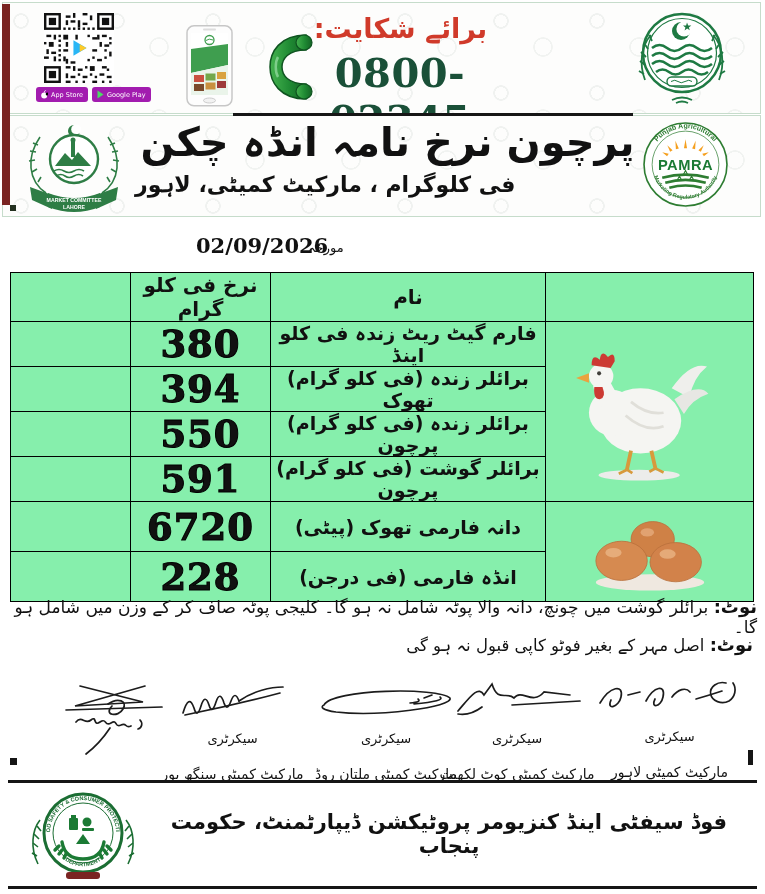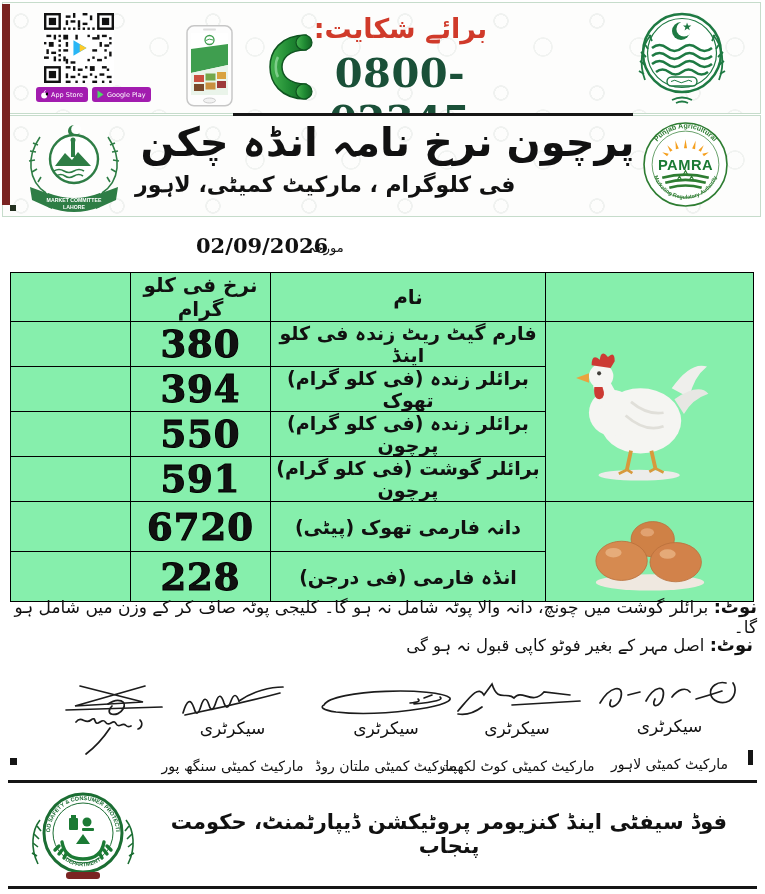--- a/index.html
+++ b/index.html
@@ -40,21 +40,21 @@
             -webkit-text-stroke:1px #000;}
   .name-cell{font-size:19px;font-weight:700;direction:rtl;}
   
   .note1{position:absolute;left:10px;top:596px;width:747px;text-align:right;direction:rtl;font-size:17px;}
   .note-label{font-weight:800;font-size:18px;}
   .note2{position:absolute;right:12px;top:634px;direction:rtl;font-size:16.5px;}
   .price-line{position:absolute;right:308px;top:634px;direction:rtl;font-size:16.5px;}
   .price-label{font-weight:800;font-size:17.5px;}
   
   .sig{position:absolute;display:flex;flex-direction:column;align-items:center;}
-  .sig-role{font-size:17px;direction:rtl;margin-top:1px;}
+  .sig-role{font-size:13px;direction:rtl;margin-top:14px;}
   .sig-committee{font-size:14px;direction:rtl;margin-top:20px;white-space:nowrap;}
   .mark{position:absolute;background:#151515;}
   
   .foot-rule{position:absolute;left:8px;width:749px;height:2.5px;background:#151515;}
   .dept-line{position:absolute;left:140px;top:784px;width:618px;height:100px;display:flex;
              align-items:center;justify-content:center;direction:rtl;text-align:center;
              font-size:21px;font-weight:800;letter-spacing:-0.5px;overflow:hidden;}
   svg text{font-family:"Liberation Sans",sans-serif;}
 </style>
 </head>

